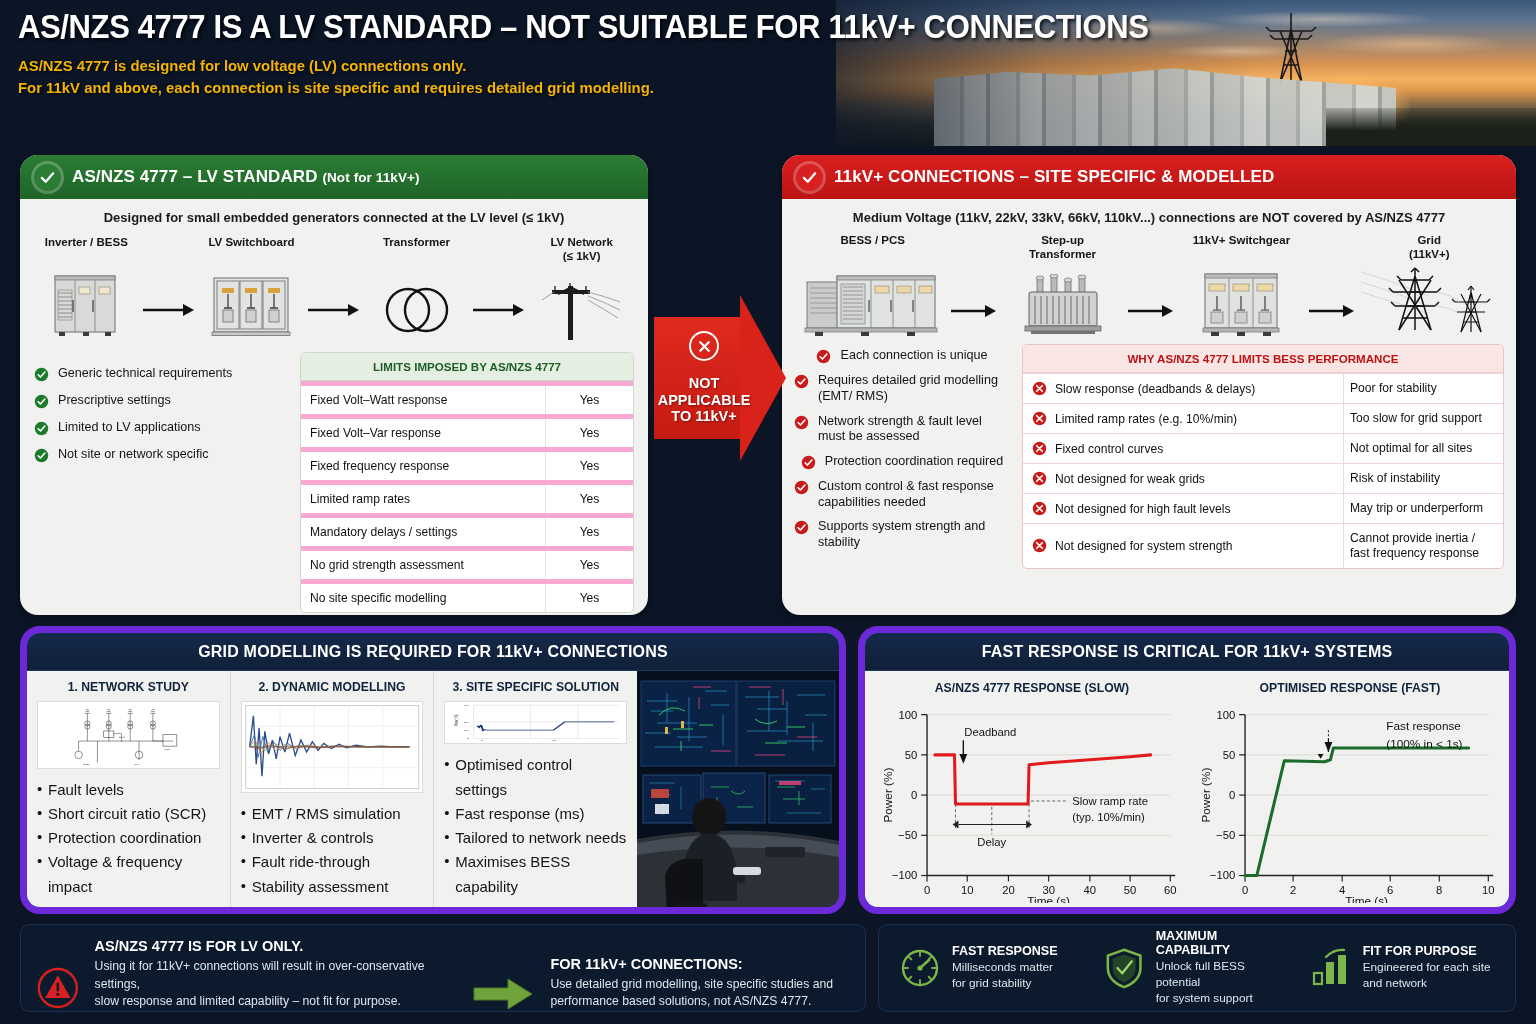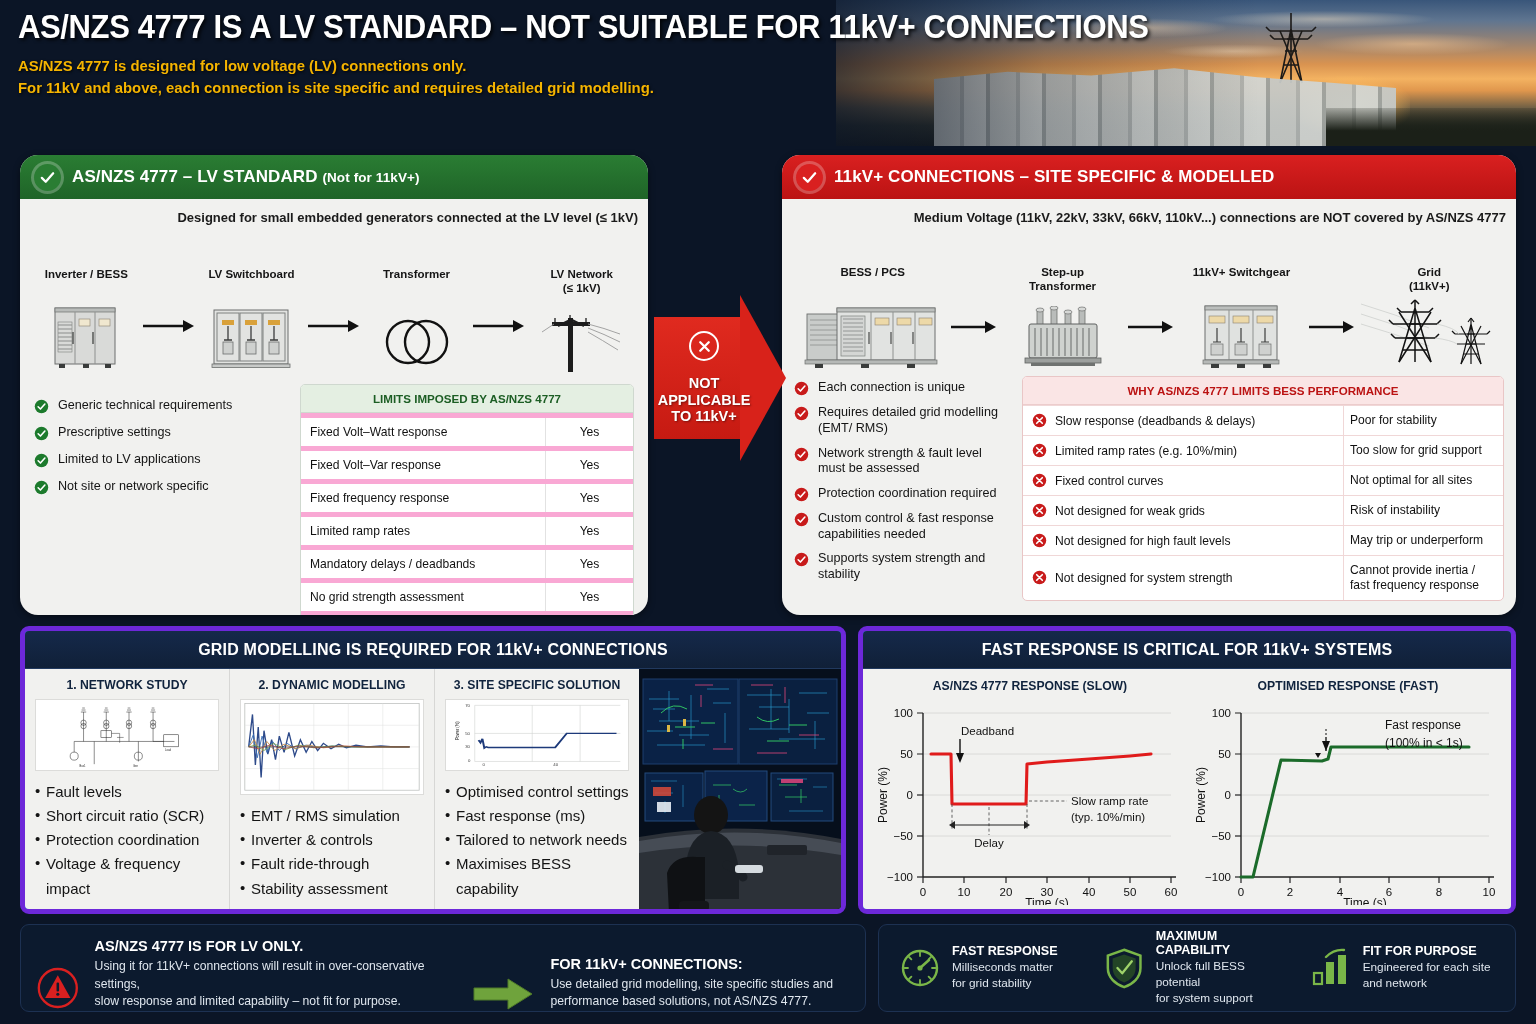--- a/index.html
+++ b/index.html
@@ -58,26 +58,26 @@
   .card-head.green { background: linear-gradient(180deg,#2a7d33 0%, #1f6428 100%); }
   .card-head.red   { background: linear-gradient(180deg,#d92020 0%, #bb1313 100%); }
   .hd-badge { width:27px; height:27px; border-radius:50%; background:#fff; display:flex; align-items:center; justify-content:center; flex:none;
               box-shadow:0 0 0 3px rgba(255,255,255,.25); }
   .hd-badge.green { background:#2a7d33; }
   .hd-badge.red   { background:#d92020; }
   .hd-badge svg { width:17px; height:17px; }
   .hd-title { color:#fff; font-size:17px; font-weight:bold; letter-spacing:.1px; }
   .hd-title .small { font-size:13.5px; font-weight:bold; }
 
-  .card-subtitle { text-align:right; font-size:13px; font-weight:bold; color:#1a1a1a; padding:11px 10px 6px; }
+  .card-subtitle { text-align:center; font-size:13px; font-weight:bold; color:#1a1a1a; padding:11px 10px 6px; }
 
   
   .flow { display:flex; align-items:flex-start; justify-content:space-around; padding:4px 10px 2px; }
   .flow-node { display:flex; flex-direction:column; align-items:center; width:112px; }
-  .flow-label { font-size:11.5px; font-weight:bold; color:#151515; text-align:center; line-height:1.22; min-height:28px;margin-top:32px;}
+  .flow-label { font-size:11.5px; font-weight:bold; color:#151515; text-align:center; line-height:1.22; min-height:28px;}
   .flow-art { height:74px; display:flex; align-items:flex-end; justify-content:center; margin-top:3px;}
   .flow-arrow { align-self:center; margin-top:44px; }
   .flow-arrow svg { display:block; }
 
   
   .body-cols { display:flex; gap:12px; padding:10px 14px 12px; }
   .bullets { display:flex; flex-direction:column; gap:11px; }
   .bullet { display:flex; gap:9px; align-items:flex-start; font-size:12.6px; color:#141414; line-height:1.25; }
   .bullet .ico { flex:none; width:15px; height:15px; margin-top:1px; }
 
@@ -100,21 +100,21 @@
   .center-arrow { position:absolute; left:654px; top:295px; width:132px; height:166px; z-index:6; }
   .ca-body { position:absolute; left:0; top:22px; width:96px; height:122px; background:linear-gradient(180deg,#e02a1f,#c61a12); }
   .ca-tip { position:absolute; left:86px; top:0; width:0; height:0;
             border-top:83px solid transparent; border-bottom:83px solid transparent; border-left:46px solid #d8221a; }
   .ca-inner { position:absolute; left:0; top:22px; width:100px; height:122px; display:flex; flex-direction:column;
               align-items:center; justify-content:center; gap:14px; z-index:2; }
   .ca-badge { width:30px; height:30px; border-radius:50%; border:2px solid #fff; display:flex; align-items:center; justify-content:center; }
   .ca-text { color:#fff; font-size:14.5px; font-weight:bold; text-align:center; line-height:1.14; text-shadow:1px 1px 2px rgba(0,0,0,.4); }
 
   
-  .dark-card { position:absolute; background:#0ea5e9; border:5px solid #6d28d9; border-radius:9px; overflow:hidden; }
+  .dark-card { position:absolute; background:#0ea5e9; border:7px solid #6d28d9; border-radius:20px; overflow:hidden; }
   .dark-head { height:38px; display:flex; align-items:center; justify-content:center;
                background:linear-gradient(180deg,#15294a,#102038); border-bottom:1px solid #21395e; }
   .dark-head-title { color:#fff; font-size:16px; font-weight:bold; letter-spacing:.2px; }
   .dark-body { background:#f1f1ef; position:absolute; left:0; right:0; top:38px; bottom:0; display:flex; }
 
   
   .gm-cols { flex:1; display:flex; }
   .gm-col { flex:1; padding:9px 10px 8px; border-right:1px solid #d7d7d5; display:flex; flex-direction:column; }
   .gm-col:last-child { border-right:none; }
   .gm-title { font-size:12.2px; font-weight:bold; color:#10233d; text-align:center; margin-bottom:7px; }
@@ -348,21 +348,21 @@
         </div>
         <div class="mt-row">
           <div class="mt-c1">Fixed frequency response</div>
           <div class="mt-c2">Yes</div>
         </div>
         <div class="mt-row">
           <div class="mt-c1">Limited ramp rates</div>
           <div class="mt-c2">Yes</div>
         </div>
         <div class="mt-row">
-          <div class="mt-c1">Mandatory delays / deadbands</div>
+          <div class="mt-c1">Mandatory delays / settings</div>
           <div class="mt-c2">Yes</div>
         </div>
         <div class="mt-row">
           <div class="mt-c1">No grid strength assessment</div>
           <div class="mt-c2">Yes</div>
         </div>
         <div class="mt-row">
           <div class="mt-c1">No site specific modelling</div>
           <div class="mt-c2">Yes</div>
         </div>
@@ -578,21 +578,21 @@
             <g stroke="#c9cbc9" stroke-width=".7" fill="none">
               <path d="M78 30 Q96 34 100 40"></path>
                 <path d="M76 44 Q92 46 98 50"></path>
             </g>
           </svg>
         </div>
       </div>
     </div>
 
     <div class="body-cols" style="padding:6px 12px 10px;">
-      <div class="bullets" style="width:216px; gap:9px; padding-top:4px;">
+      <div class="bullets" style="width:216px; gap:9px; padding-top:4px;align-items:center;">
         <div class="bullet">
           <svg class="ico" viewBox="0 0 20 20">
               <circle cx="10" cy="10" r="9" fill="#c81b1b"></circle>
               <path d="M5.5 10.3 L8.6 13.4 L14.5 6.8" stroke="#fff" stroke-width="2.1" fill="none" stroke-linecap="round" stroke-linejoin="round"></path>
             </svg>
           <span>Each connection is unique</span>
         </div>
         <div class="bullet">
           <svg class="ico" viewBox="0 0 20 20">
               <circle cx="10" cy="10" r="9" fill="#c81b1b"></circle>

